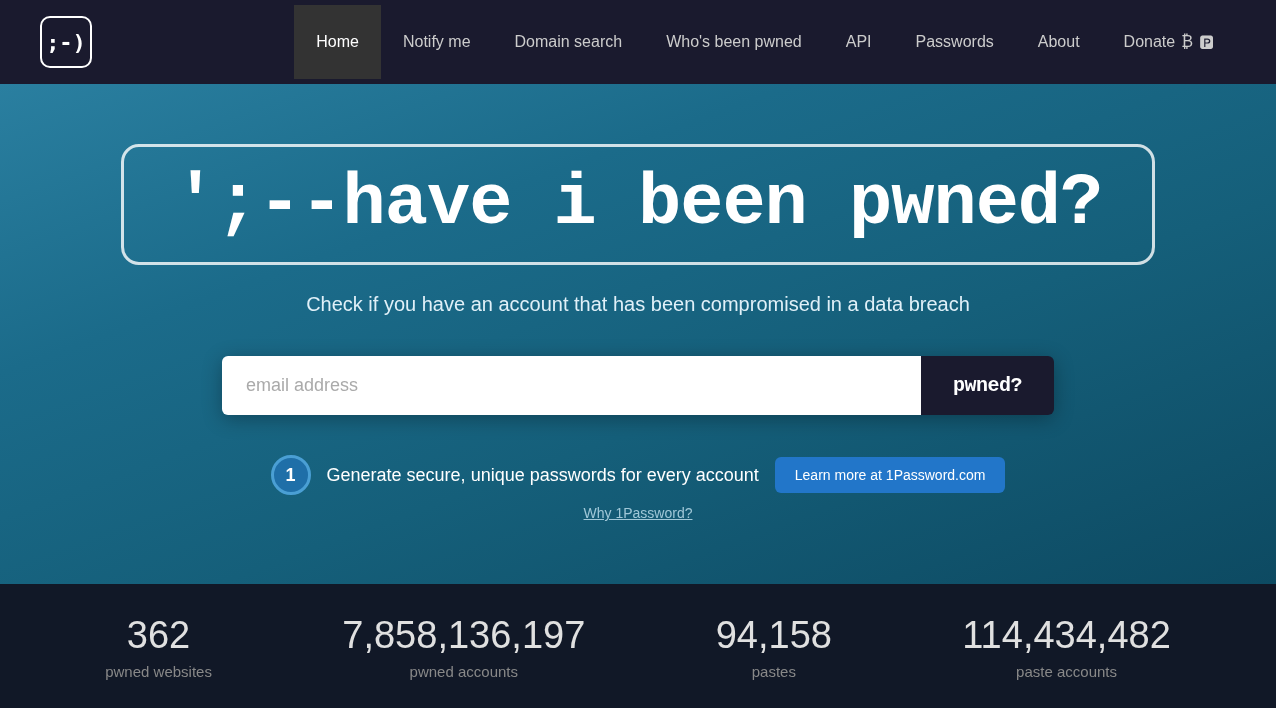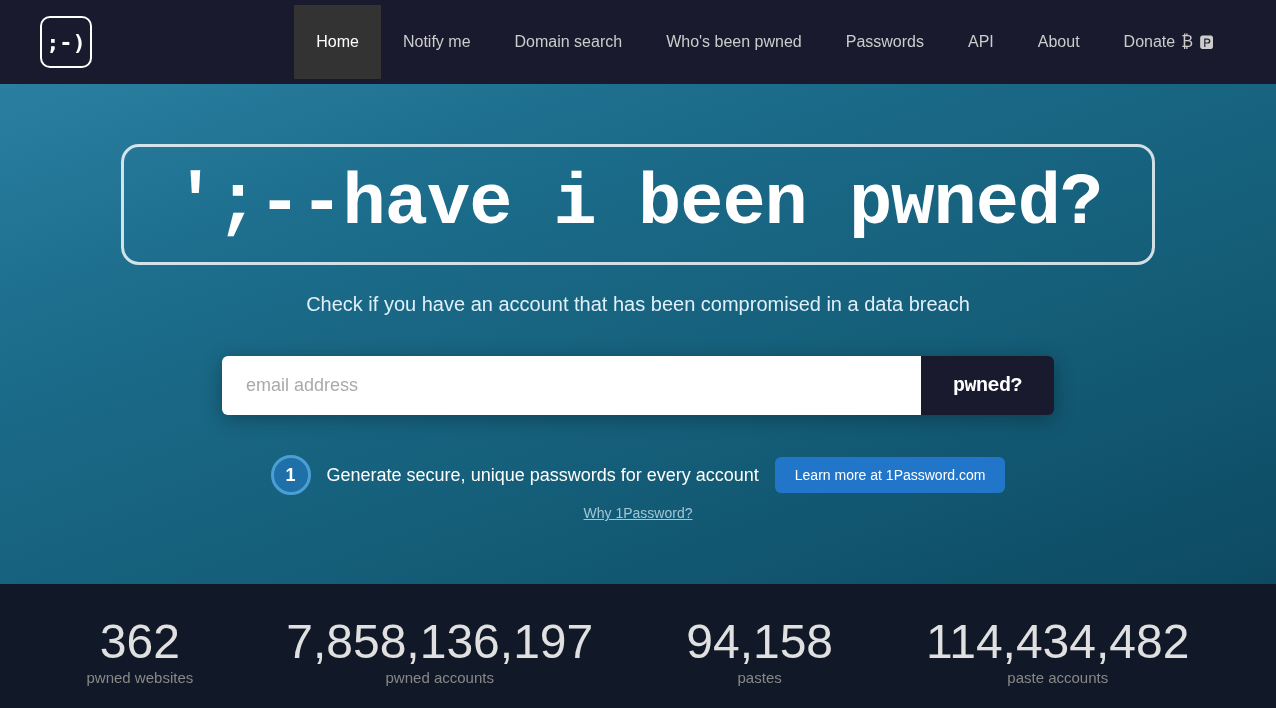--- a/index.html
+++ b/index.html
@@ -187,23 +187,24 @@
       padding: 30px 40px;
       display: flex;
       justify-content: space-around;
       align-items: center;
     }
     .stat-item {
       text-align: center;
     }
     .stat-number {
       color: #e0e0e0;
-      font-size: 48px;
+      font-size: 38px;
       font-weight: 300;
       display: block;
+      margin-bottom: 6px;
     }
     .stat-label {
       color: #888;
       font-size: 15px;
       font-weight: 400;
     }
   </style>
 </head>
 <body>
 
@@ -218,24 +219,24 @@
     <li>
       <a href="#">Notify me</a>
     </li>
     <li>
       <a href="#">Domain search</a>
     </li>
     <li>
       <a href="#">Who's been pwned</a>
     </li>
     <li>
+      <a href="#">API</a>
+    </li>
+    <li>
       <a href="#">Passwords</a>
-    </li>
-    <li>
-      <a href="#">API</a>
     </li>
     <li>
       <a href="#">About</a>
     </li>
   </ul>
   <div class="nav-donate">
     <a href="#">
       <span>Donate</span>
       <span>₿</span>
       <span>🅿</span>

